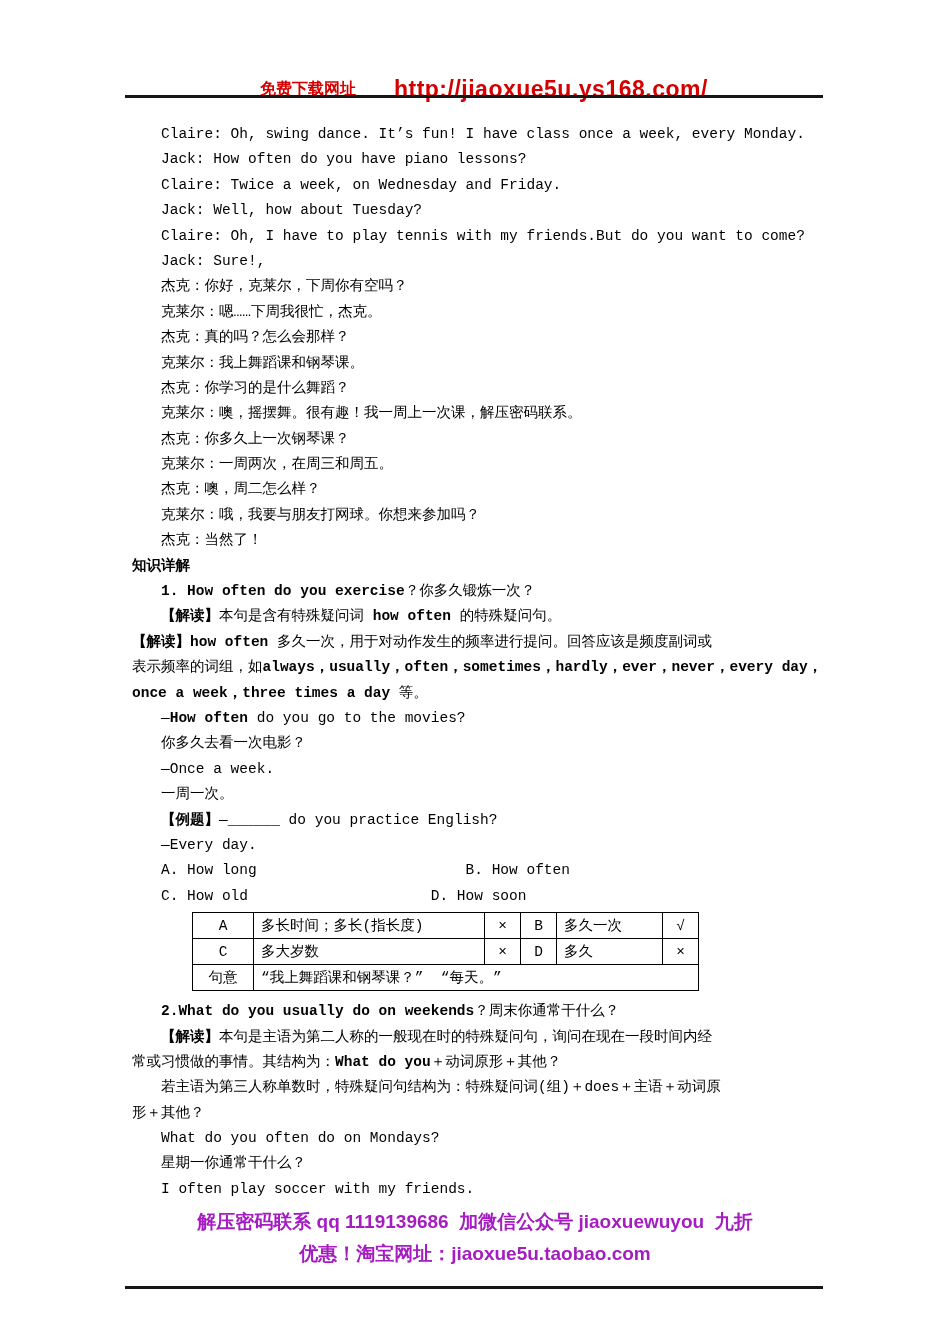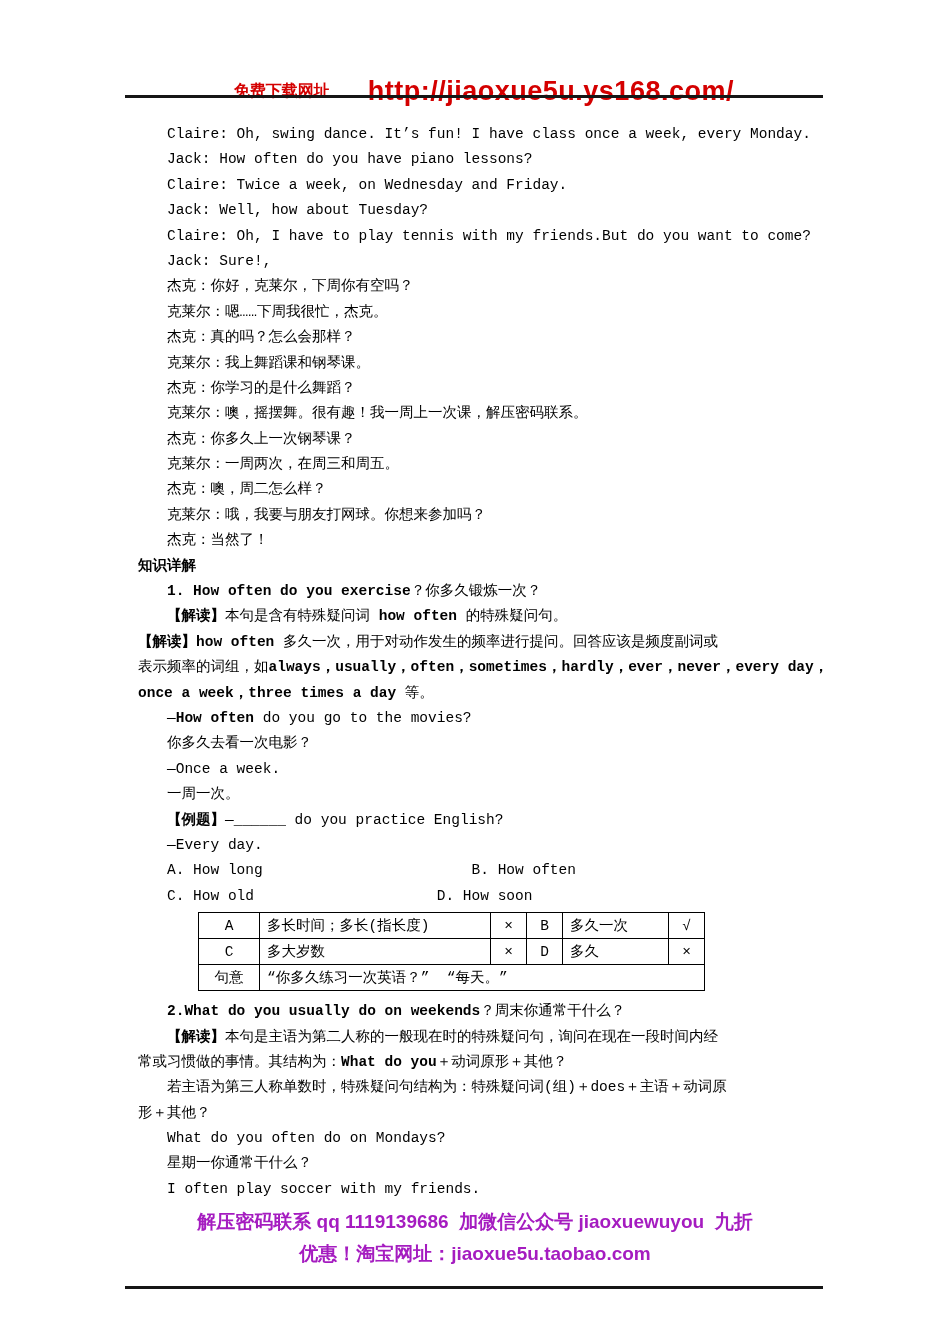--- a/index.html
+++ b/index.html
@@ -16,29 +16,29 @@
   .page{position:absolute;inset:0;background:#fff;}
 
   
   .header{
     position:absolute;top:58px;left:125px;width:700px;
     text-align:center;color:var(--red);font-weight:bold;
     font-family:"Liberation Sans","DejaVu Sans",sans-serif;
     white-space:pre;
   }
   .h-label{font-size:16px;vertical-align:middle;}
-  .h-url{font-size:27px;margin-left:38px;vertical-align:middle;letter-spacing:.5px;}
+  .h-url{font-size:23px;margin-left:38px;vertical-align:middle;letter-spacing:.5px;}
 
   .rule{position:absolute;left:125px;width:698px;background:var(--ink);}
   .header-rule{top:95px;height:3px;}
   .footer-rule{top:1286px;height:3px;}
 
   
   .content{
-    position:absolute;top:122px;left:138px;width:690px;
+    position:absolute;top:122px;left:132px;width:690px;
     font-size:14.5px;
   }
   .line{
     height:25.4px;line-height:25.4px;white-space:pre;
   }
   .line .b{font-weight:bold;}
   .indent{padding-left:29px;}
 
   
   .qtable{
@@ -120,21 +120,21 @@
         <tr>
           <td class="c w1">C</td>
           <td class="w2">多大岁数</td>
           <td class="c w3">×</td>
           <td class="c w4">D</td>
           <td class="w5">多久</td>
           <td class="c w6">×</td>
         </tr>
         <tr>
           <td class="c w1">句意</td>
-          <td colspan="5">“你多久练习一次英语？”  “每天。”</td>
+          <td colspan="5">“我上舞蹈课和钢琴课？”  “每天。”</td>
         </tr>
       </tbody>
     </table>
 
     <div>
         <div class="line indent"><span class="b">2.What do you usually do on weekends</span><span>？周末你通常干什么？</span></div>
         <div class="line indent"><span class="b">【解读】</span><span>本句是主语为第二人称的一般现在时的特殊疑问句，询问在现在一段时间内经</span></div>
         <div class="line"><span>常或习惯做的事情。其结构为：</span><span class="b">What do you</span><span>＋动词原形＋其他？</span></div>
         <div class="line indent"><span>若主语为第三人称单数时，特殊疑问句结构为：特殊疑问词(组)＋does＋主语＋动词原</span></div>
         <div class="line"><span>形＋其他？</span></div>

